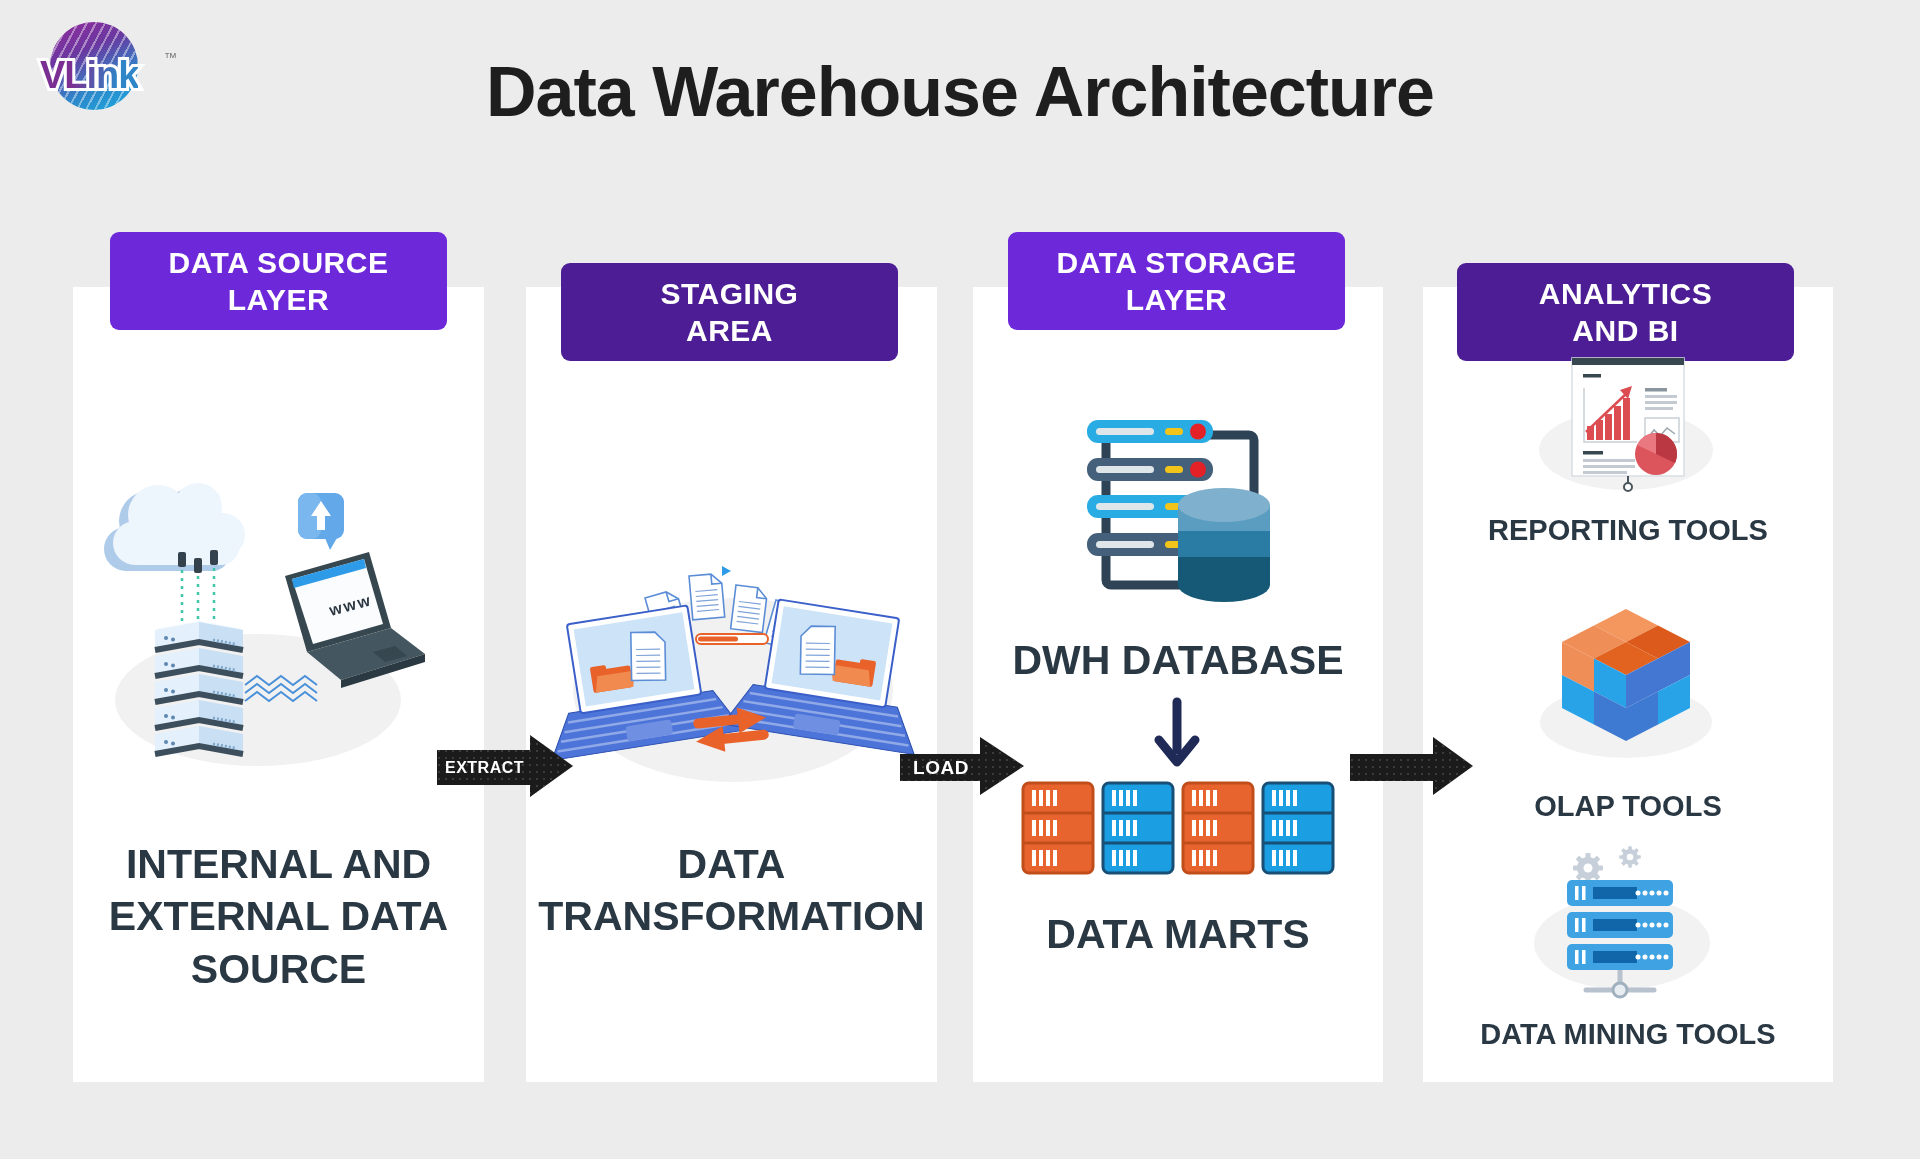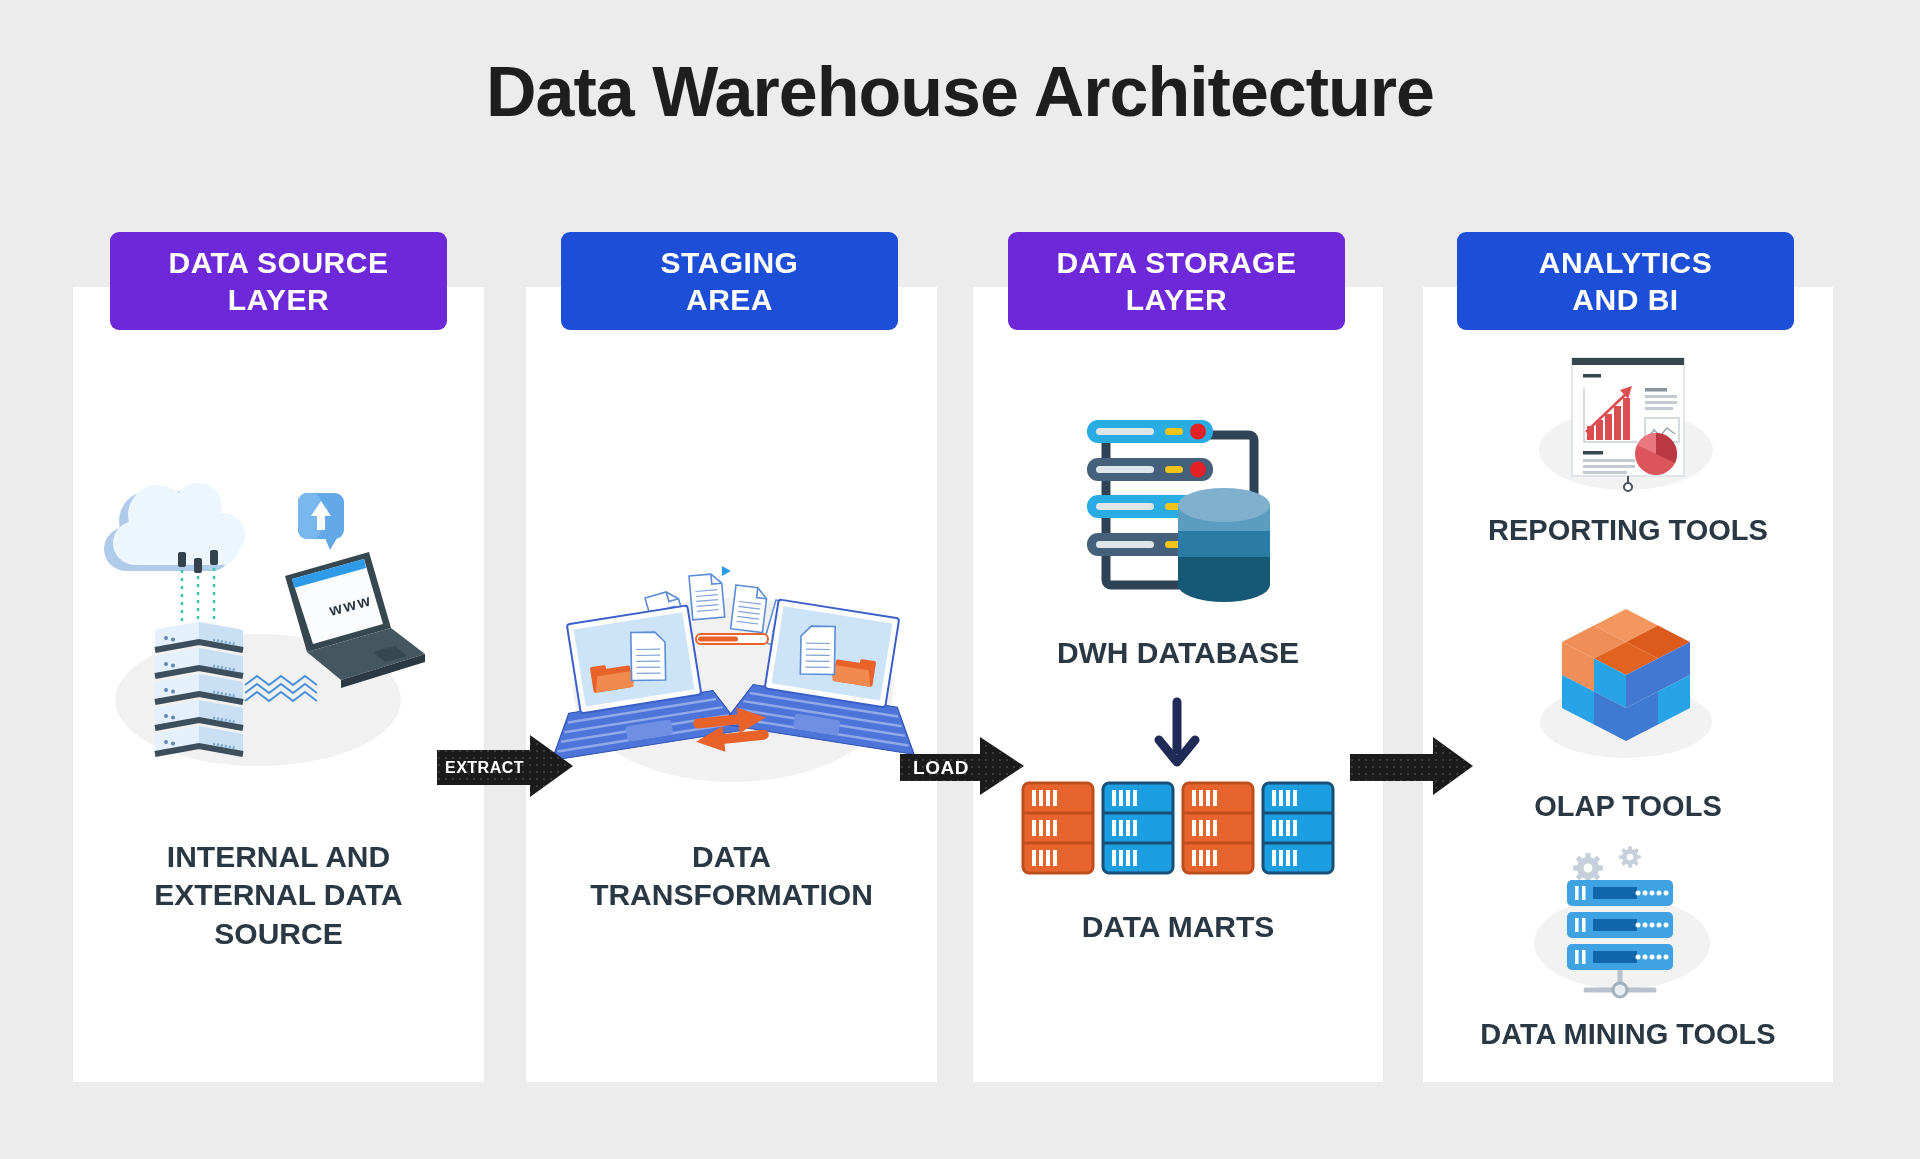--- a/index.html
+++ b/index.html
@@ -21,34 +21,42 @@
   
   .title{position:absolute;left:0;top:52px;width:1920px;text-align:center;
          font-size:70px;font-weight:700;letter-spacing:-1px;color:#1E1E1E;}
   
   .panel{position:absolute;top:287px;height:795px;width:411px;background:#fff;}
   .header{position:absolute;top:232px;width:337px;height:98px;border-radius:9px;
           display:flex;align-items:center;justify-content:center;text-align:center;
           color:#fff;font-weight:700;font-size:30px;line-height:1.25;white-space:pre-line;
           letter-spacing:.5px;}
   .header.blue{background:#6d28d9;}
-  .header.orange{background:#1d4ed8;}
+  .header.orange{background:#4c1d95;margin-top:31px;}
   
-  .caption{position:absolute;color:#2A3844;font-weight:700;font-size:30px;line-height:1.28;
+  .caption{position:absolute;color:#2A3844;font-weight:700;font-size:41px;line-height:1.28;
            text-align:center;white-space:pre-line;}
   .tool-label{font-size:29px;}
   .abs{position:absolute;}
   .arrow-label{position:absolute;color:#fff;font-weight:700;display:flex;align-items:center;
                justify-content:center;letter-spacing:.5px;}
 </style>
 </head>
 <body>
 
 <div class="stage">
 
+  <div class="logo">
+    <div class="globe"></div>
+    <div class="brand">
+      <span class="brand-outline">VLink</span>
+      <span class="brand-fill">VLink</span>
+    </div>
+    <span class="tm">™</span>
+  </div>
 
   <div class="title">Data Warehouse Architecture</div>
 
   <div class="panel" style="left:73px"></div>
   <div class="panel" style="left:526px"></div>
   <div class="panel" style="left:973px;width:410px"></div>
   <div class="panel" style="left:1423px;width:410px"></div>
 
   <div class="header blue" style="left:110px">DATA SOURCE
 LAYER</div>

